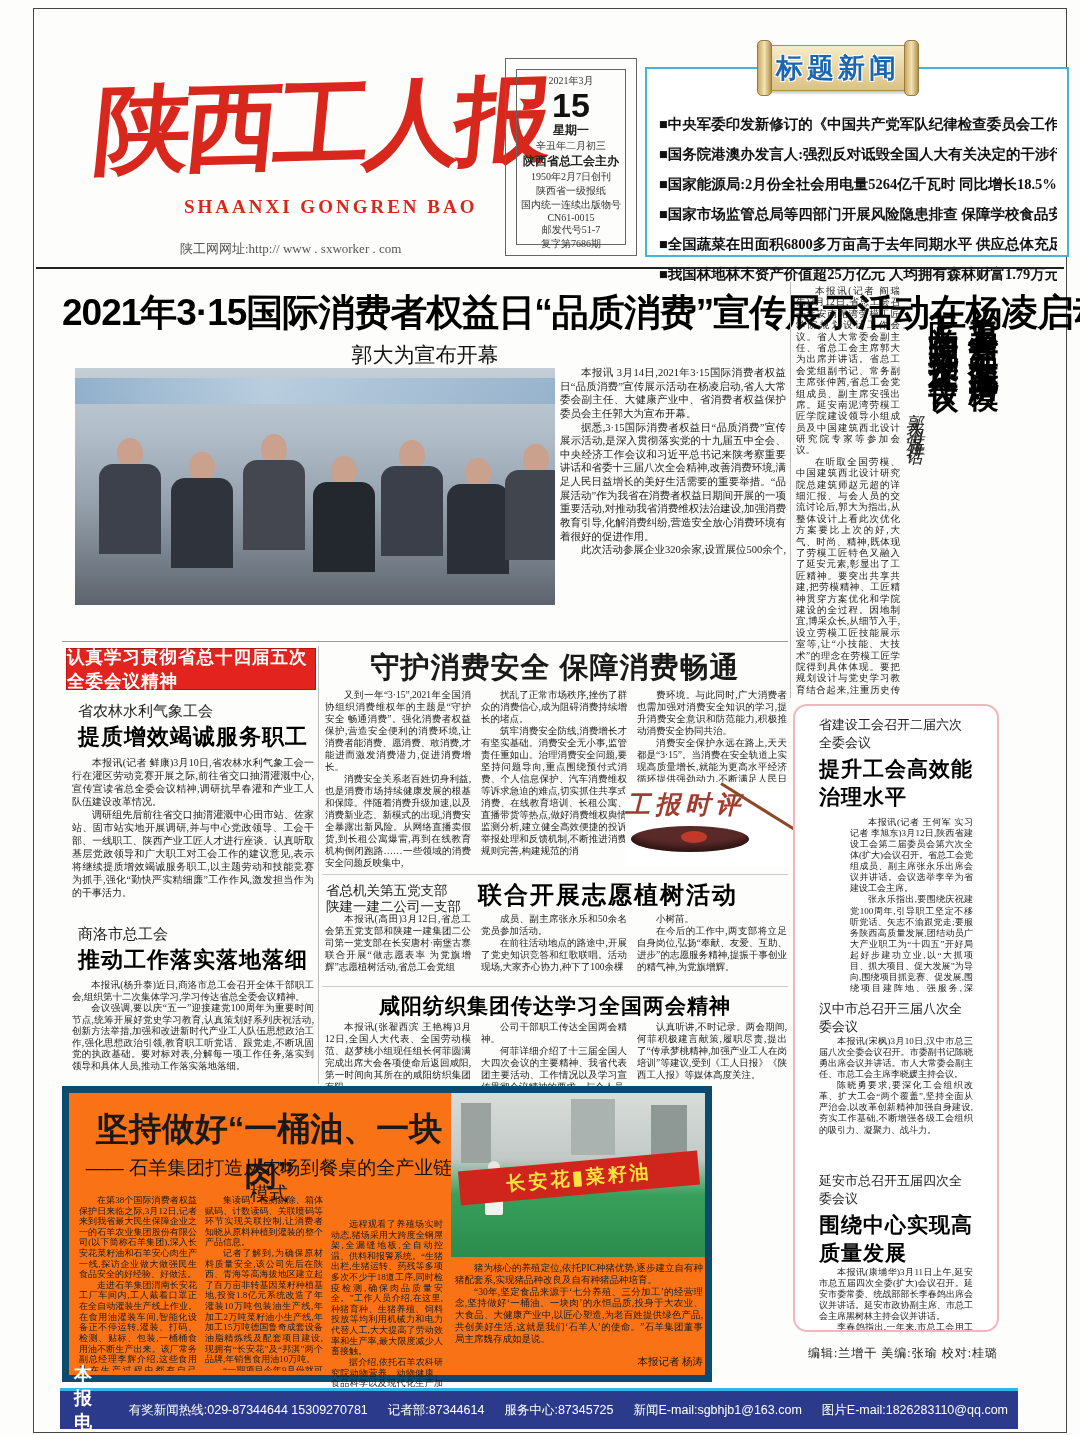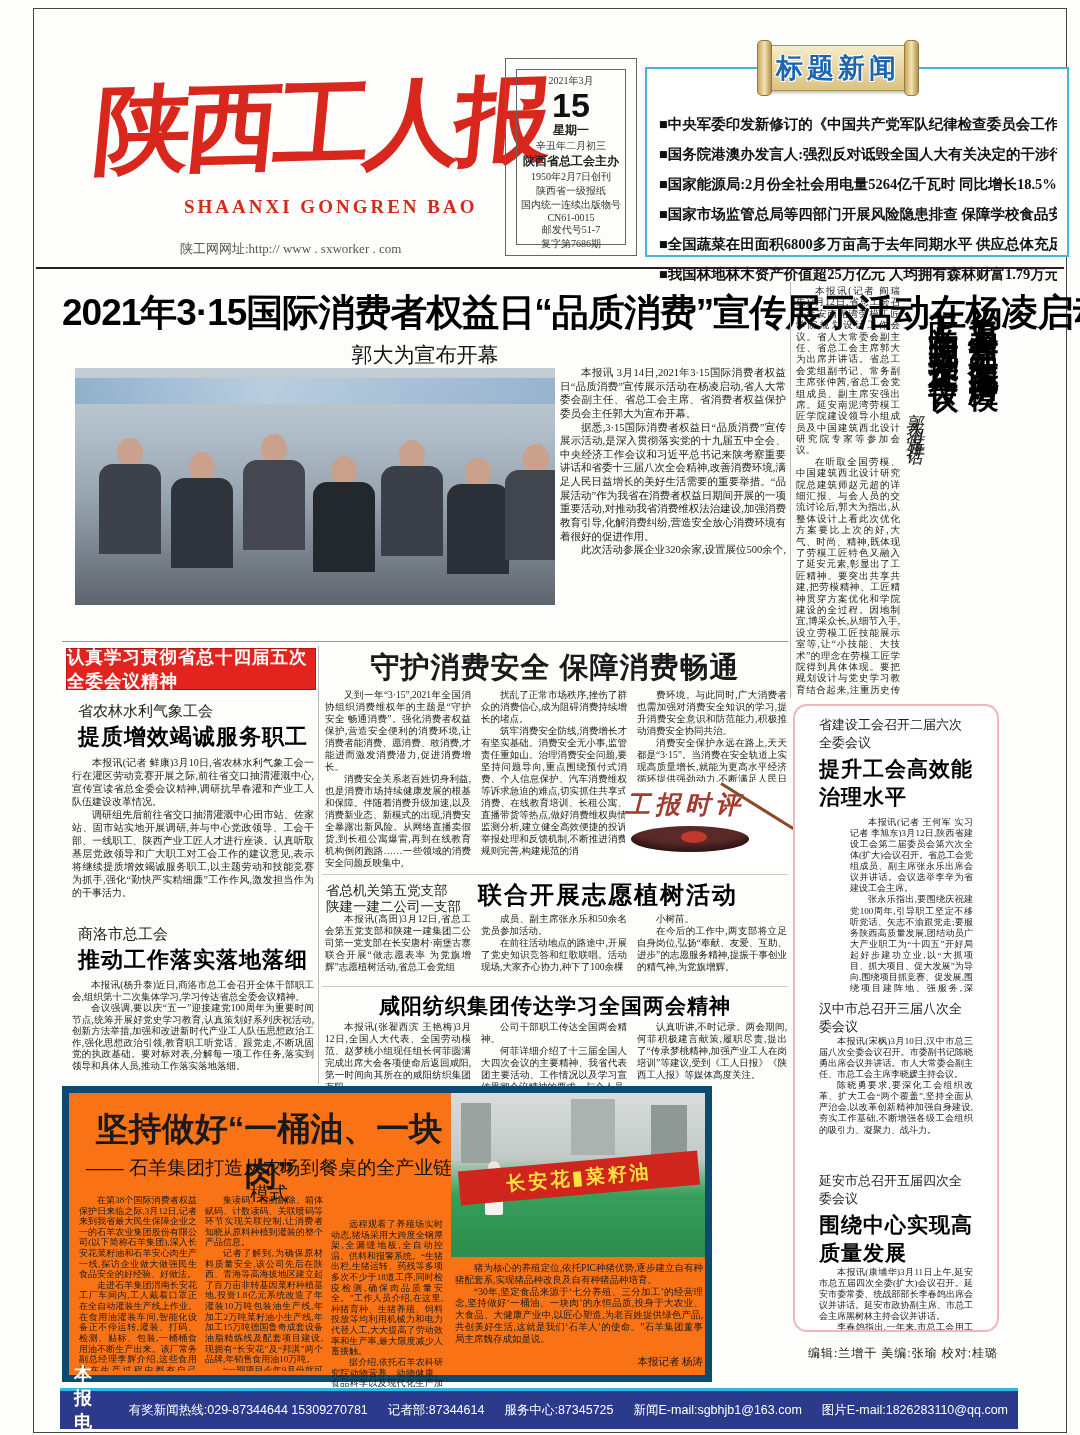--- a/index.html
+++ b/index.html
@@ -162,21 +162,21 @@
         <div class="bd" style="background:#2b2f38;"></div>
       </div>
     <div class="fig" style="left:430px;top:76px;">
         <div class="hd"></div>
         <div class="bd" style="background:#41454e;"></div>
       </div>
     <div class="abs" style="left:0;top:10px;width:480px;height:26px;background:linear-gradient(90deg,#7fa6c9,#b7d0e4 40%,#88aacb);opacity:.7;"></div>
   </div>
 
   <div class="abs body-txt" style="left:560px;top:366px;width:226px;height:192px;">
-      <p class="para">本报讯  3月14日,2021年3·15国际消费者权益日“品质消费”宣传展示活动在杨凌启动,省人大常委会副主任、省总工会主席、省消费者权益保护委员会主任郭大为宣布开幕。</p>
+      <p class="para">本报讯  3月14日,2021年3·15国际消费者权益日“品质消费”宣传展示活动在杨凌启动,省人大常委会副主任、大健康产业中、省消费者权益保护委员会主任郭大为宣布开幕。</p>
       <p class="para">据悉,3·15国际消费者权益日“品质消费”宣传展示活动,是深入贯彻落实党的十九届五中全会、中央经济工作会议和习近平总书记来陕考察重要讲话和省委十三届八次全会精神,改善消费环境,满足人民日益增长的美好生活需要的重要举措。“品展活动”作为我省在消费者权益日期间开展的一项重要活动,对推动我省消费维权法治建设,加强消费教育引导,化解消费纠纷,营造安全放心消费环境有着很好的促进作用。</p>
       <p class="para">此次活动参展企业320余家,设置展位500余个,我省各市场监管局及省内龙头企业、优质服务单位参加,展出了各类消费品、名优特新产品和市场监督服务成果。</p>
     </div>
 
   <div class="abs rule-v" style="left:790px;top:282px;height:416px;"></div>
   <div class="abs body-txt" style="left:796px;top:286px;width:104px;height:410px;font-size:9.5px;line-height:1.2;">
       <p class="para">本报讯(记者 阎瑞先)3月12日,省总工会召开延安南泥湾劳模工匠学院规划设计工作会议。省人大常委会副主任、省总工会主席郭大为出席并讲话。省总工会党组副书记、常务副主席张仲茜,省总工会党组成员、副主席安强出席。延安南泥湾劳模工匠学院建设领导小组成员及中国建筑西北设计研究院专家等参加会议。</p>
       <p class="para">在听取全国劳模、中国建筑西北设计研究院总建筑师赵元超的详细汇报、与会人员的交流讨论后,郭大为指出,从整体设计上看此次优化方案要比上次的好,大气、时尚、精神,既体现了劳模工匠特色又融入了延安元素,彰显出了工匠精神。要突出共享共建,把劳模精神、工匠精神贯穿方案优化和学院建设的全过程。因地制宜,博采众长,从细节入手,设立劳模工匠技能展示室等,让“小技能、大技术”的理念在劳模工匠学院得到具体体现。要把规划设计与党史学习教育结合起来,注重历史传承,充分展现红色文化、地域文化和劳模工匠文化,运用现代化手段,精雕细琢,努力建设全国一流劳模工匠学院。</p>
     </div>
   <div class="abs v-sub" style="left:903px;top:400px;height:300px;">郭大为出席并讲话</div>

